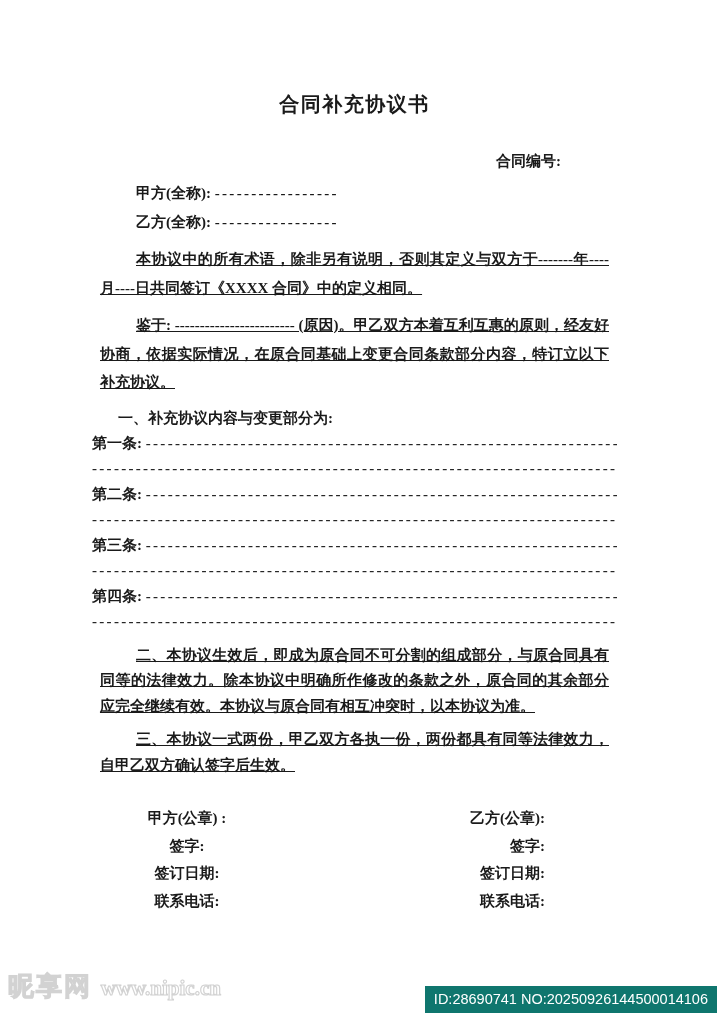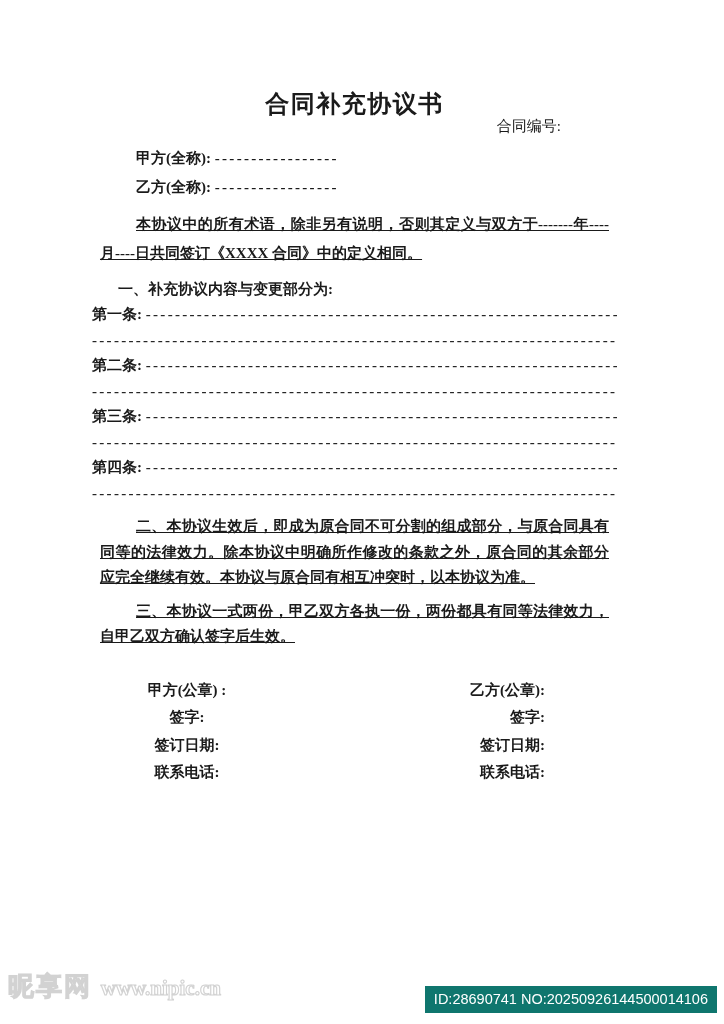--- a/index.html
+++ b/index.html
@@ -11,32 +11,32 @@
     background: #ffffff;
     overflow: hidden;
     font-family: "Liberation Serif", "DejaVu Serif", serif;
     color: #1a1a1a;
     font-size: 15px;
     font-weight: 600;
   }
   .doc { position: absolute; left: 92px; top: 0; width: 525px; }
   .title {
     margin: 92px 0 0 0;
-    font-size: 24px;
+    font-size: 20px;
     line-height: 24px;
     font-weight: 700;
     text-align: center;
     letter-spacing: 1.5px;
   }
   .contract-no {
-    margin-top: 0;
+    margin-top: 35px;
     line-height: 20px;
     text-align: right;
     padding-right: 56px;
-    font-weight: 400;
+    font-weight: 700;
   }
   .party-line { line-height: 29px; padding-left: 44px; white-space: nowrap; }
   .party-line.first { margin-top: 8px; }
   .fill-inline { letter-spacing: 2.3px; }
   p.para { margin: 8px; text-align: justify; text-indent: 36px; text-decoration: underline; }
   .para.lh29 { line-height: 29px; }
   .para.lh285 { line-height: 28.5px; }
   .para.lh255 { line-height: 25.5px; }
   .heading { line-height: 26px; padding-left: 26px; font-weight: 600; }
   .clause-line { display: flex; line-height: 25.5px; }
@@ -99,20 +99,21 @@
 
     <div class="party-line first">
       <span style="white-space:pre;">甲方(全称): </span><span class="fill-inline">-----------------</span>
     </div>
     <div class="party-line">
       <span style="white-space:pre;">乙方(全称): </span><span class="fill-inline">-----------------</span>
     </div>
 
     <p class="para lh29">本协议中的所有术语，除非另有说明，否则其定义与双方于-------年----月----日共同签订《XXXX 合同》中的定义相同。</p>
 
+    <p class="para lh285">鉴于: ------------------------ (原因)。甲乙双方本着互利互惠的原则，经友好协商，依据实际情况，在原合同基础上变更合同条款部分内容，特订立以下补充协议。</p>
 
     <div class="heading">一、补充协议内容与变更部分为:</div>
 
     <div class="clause-line">
       <span class="clause-label">第一条: </span>
       <span class="dash-fill">----------------------------------------------------------------------</span>
     </div>
     <div class="dash-row">--------------------------------------------------------------------------------</div>
 
     <div class="clause-line">

